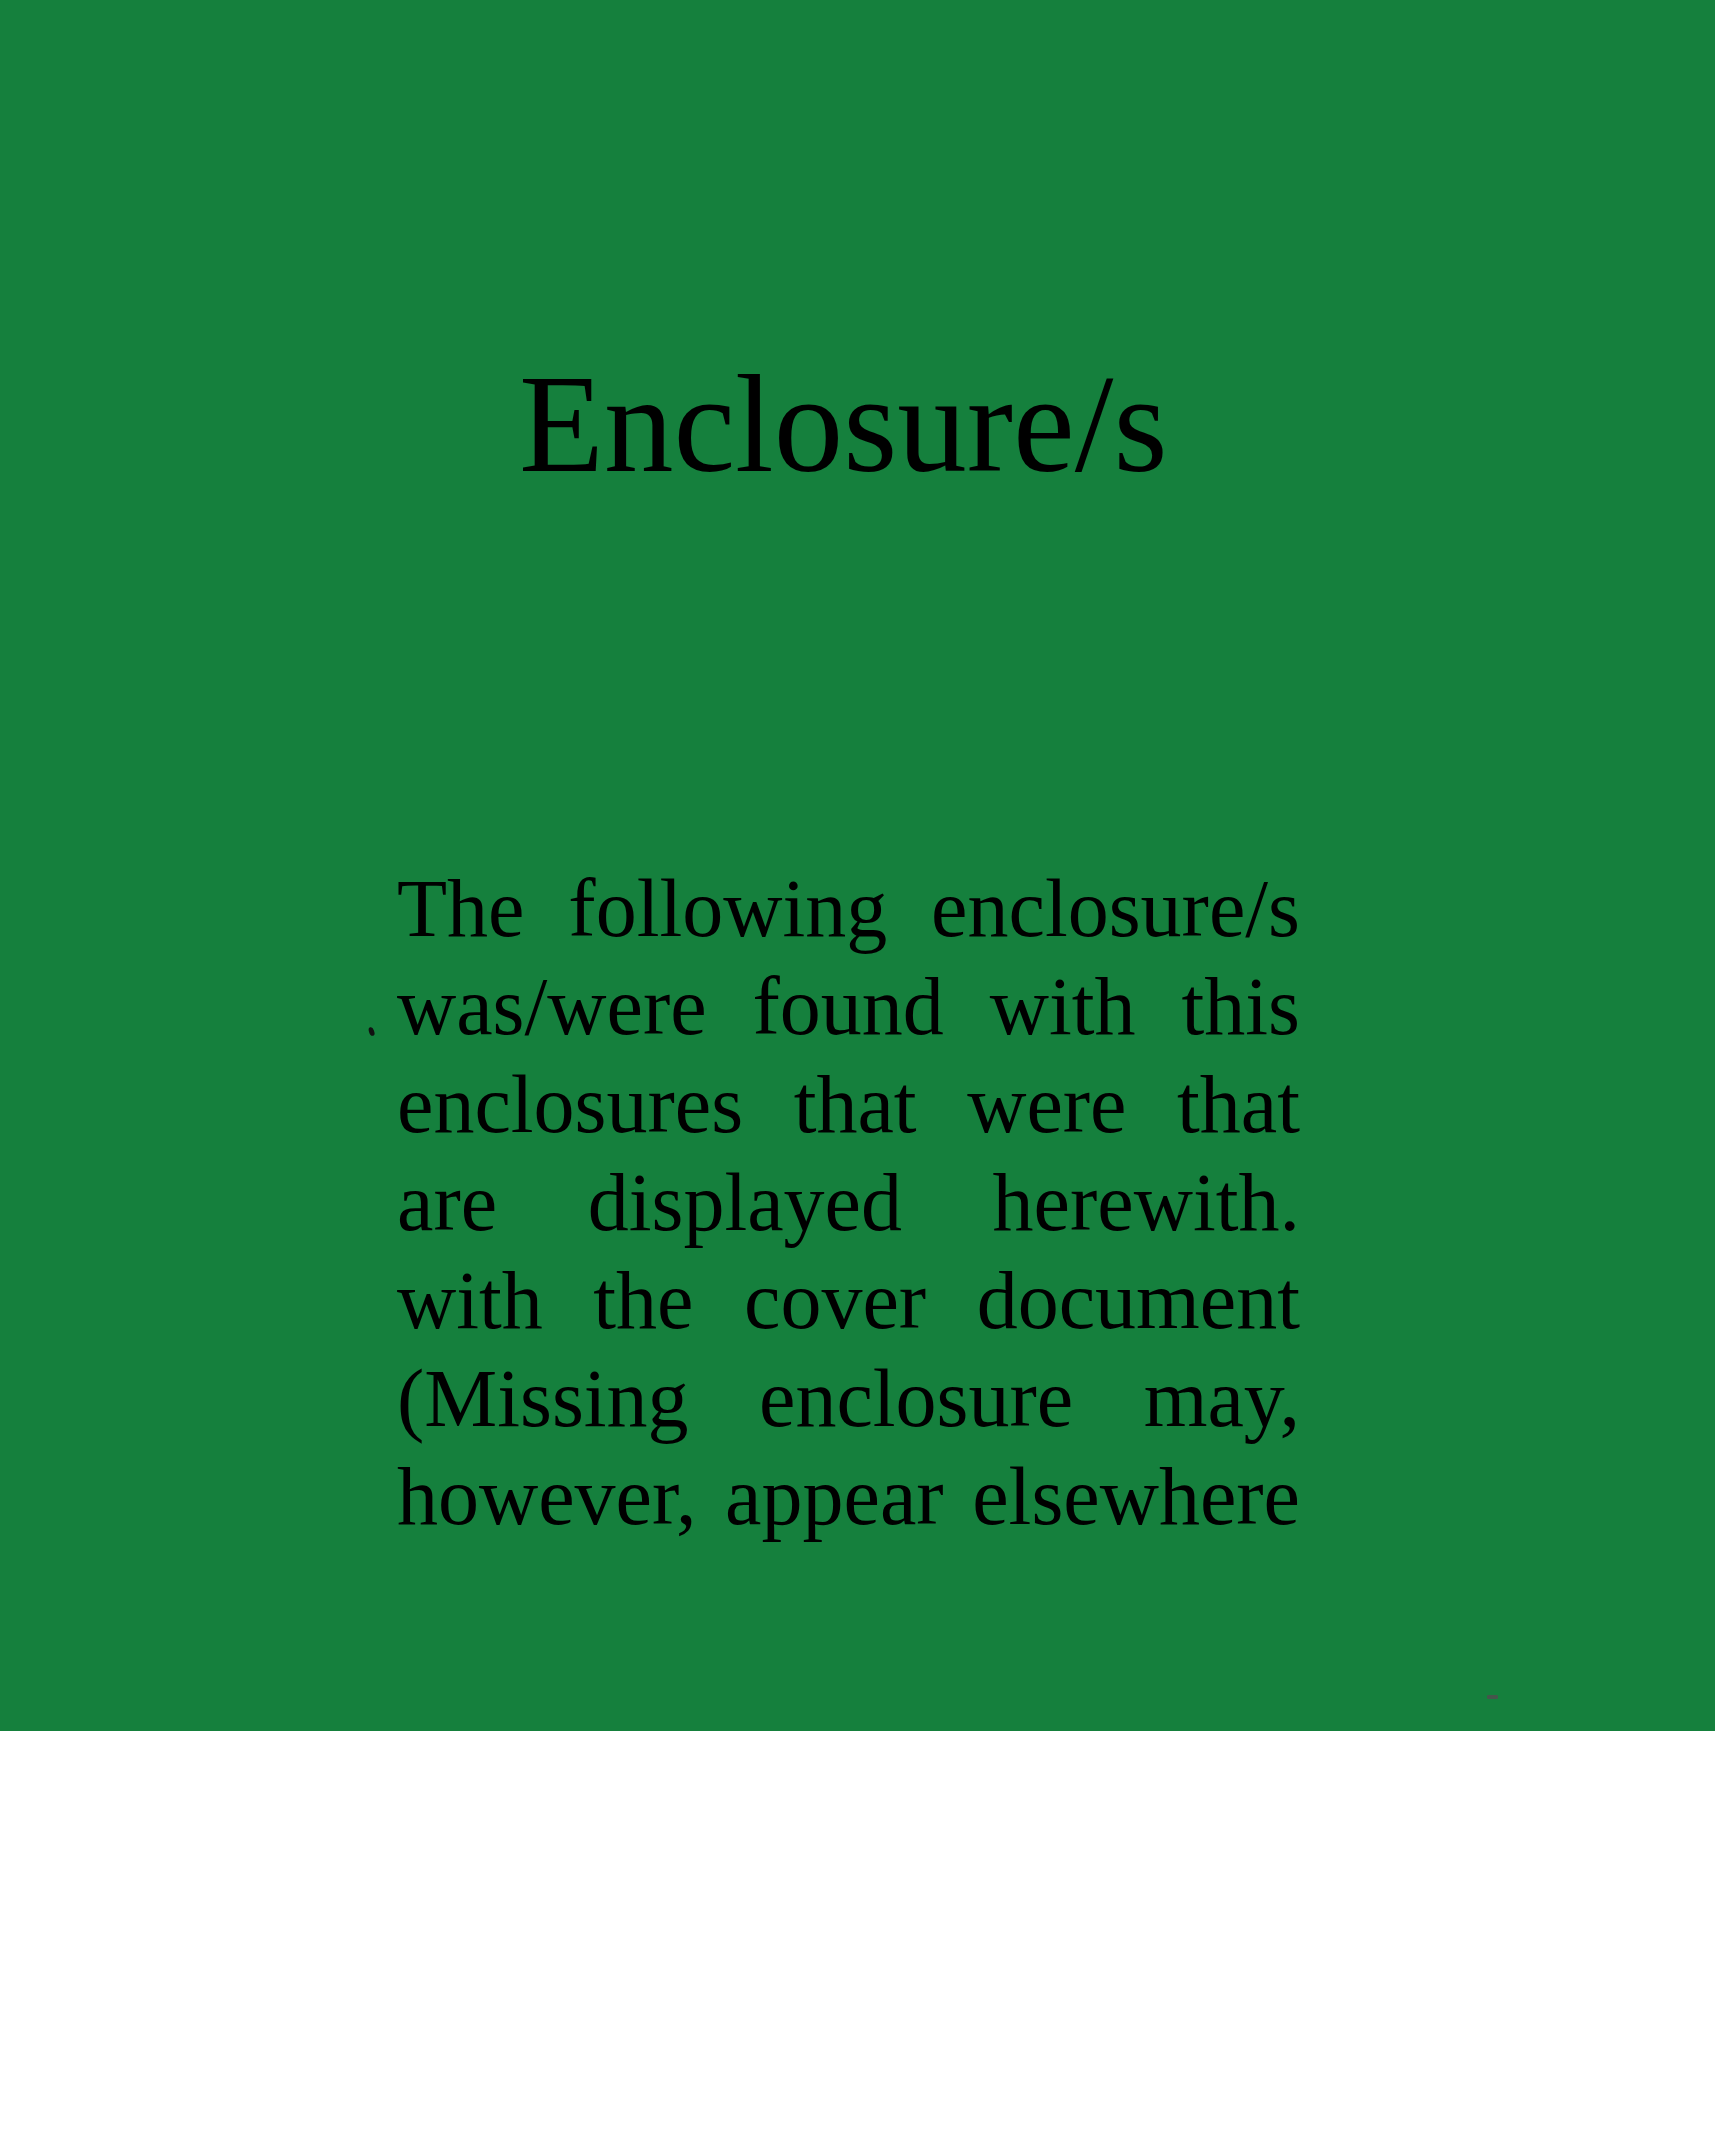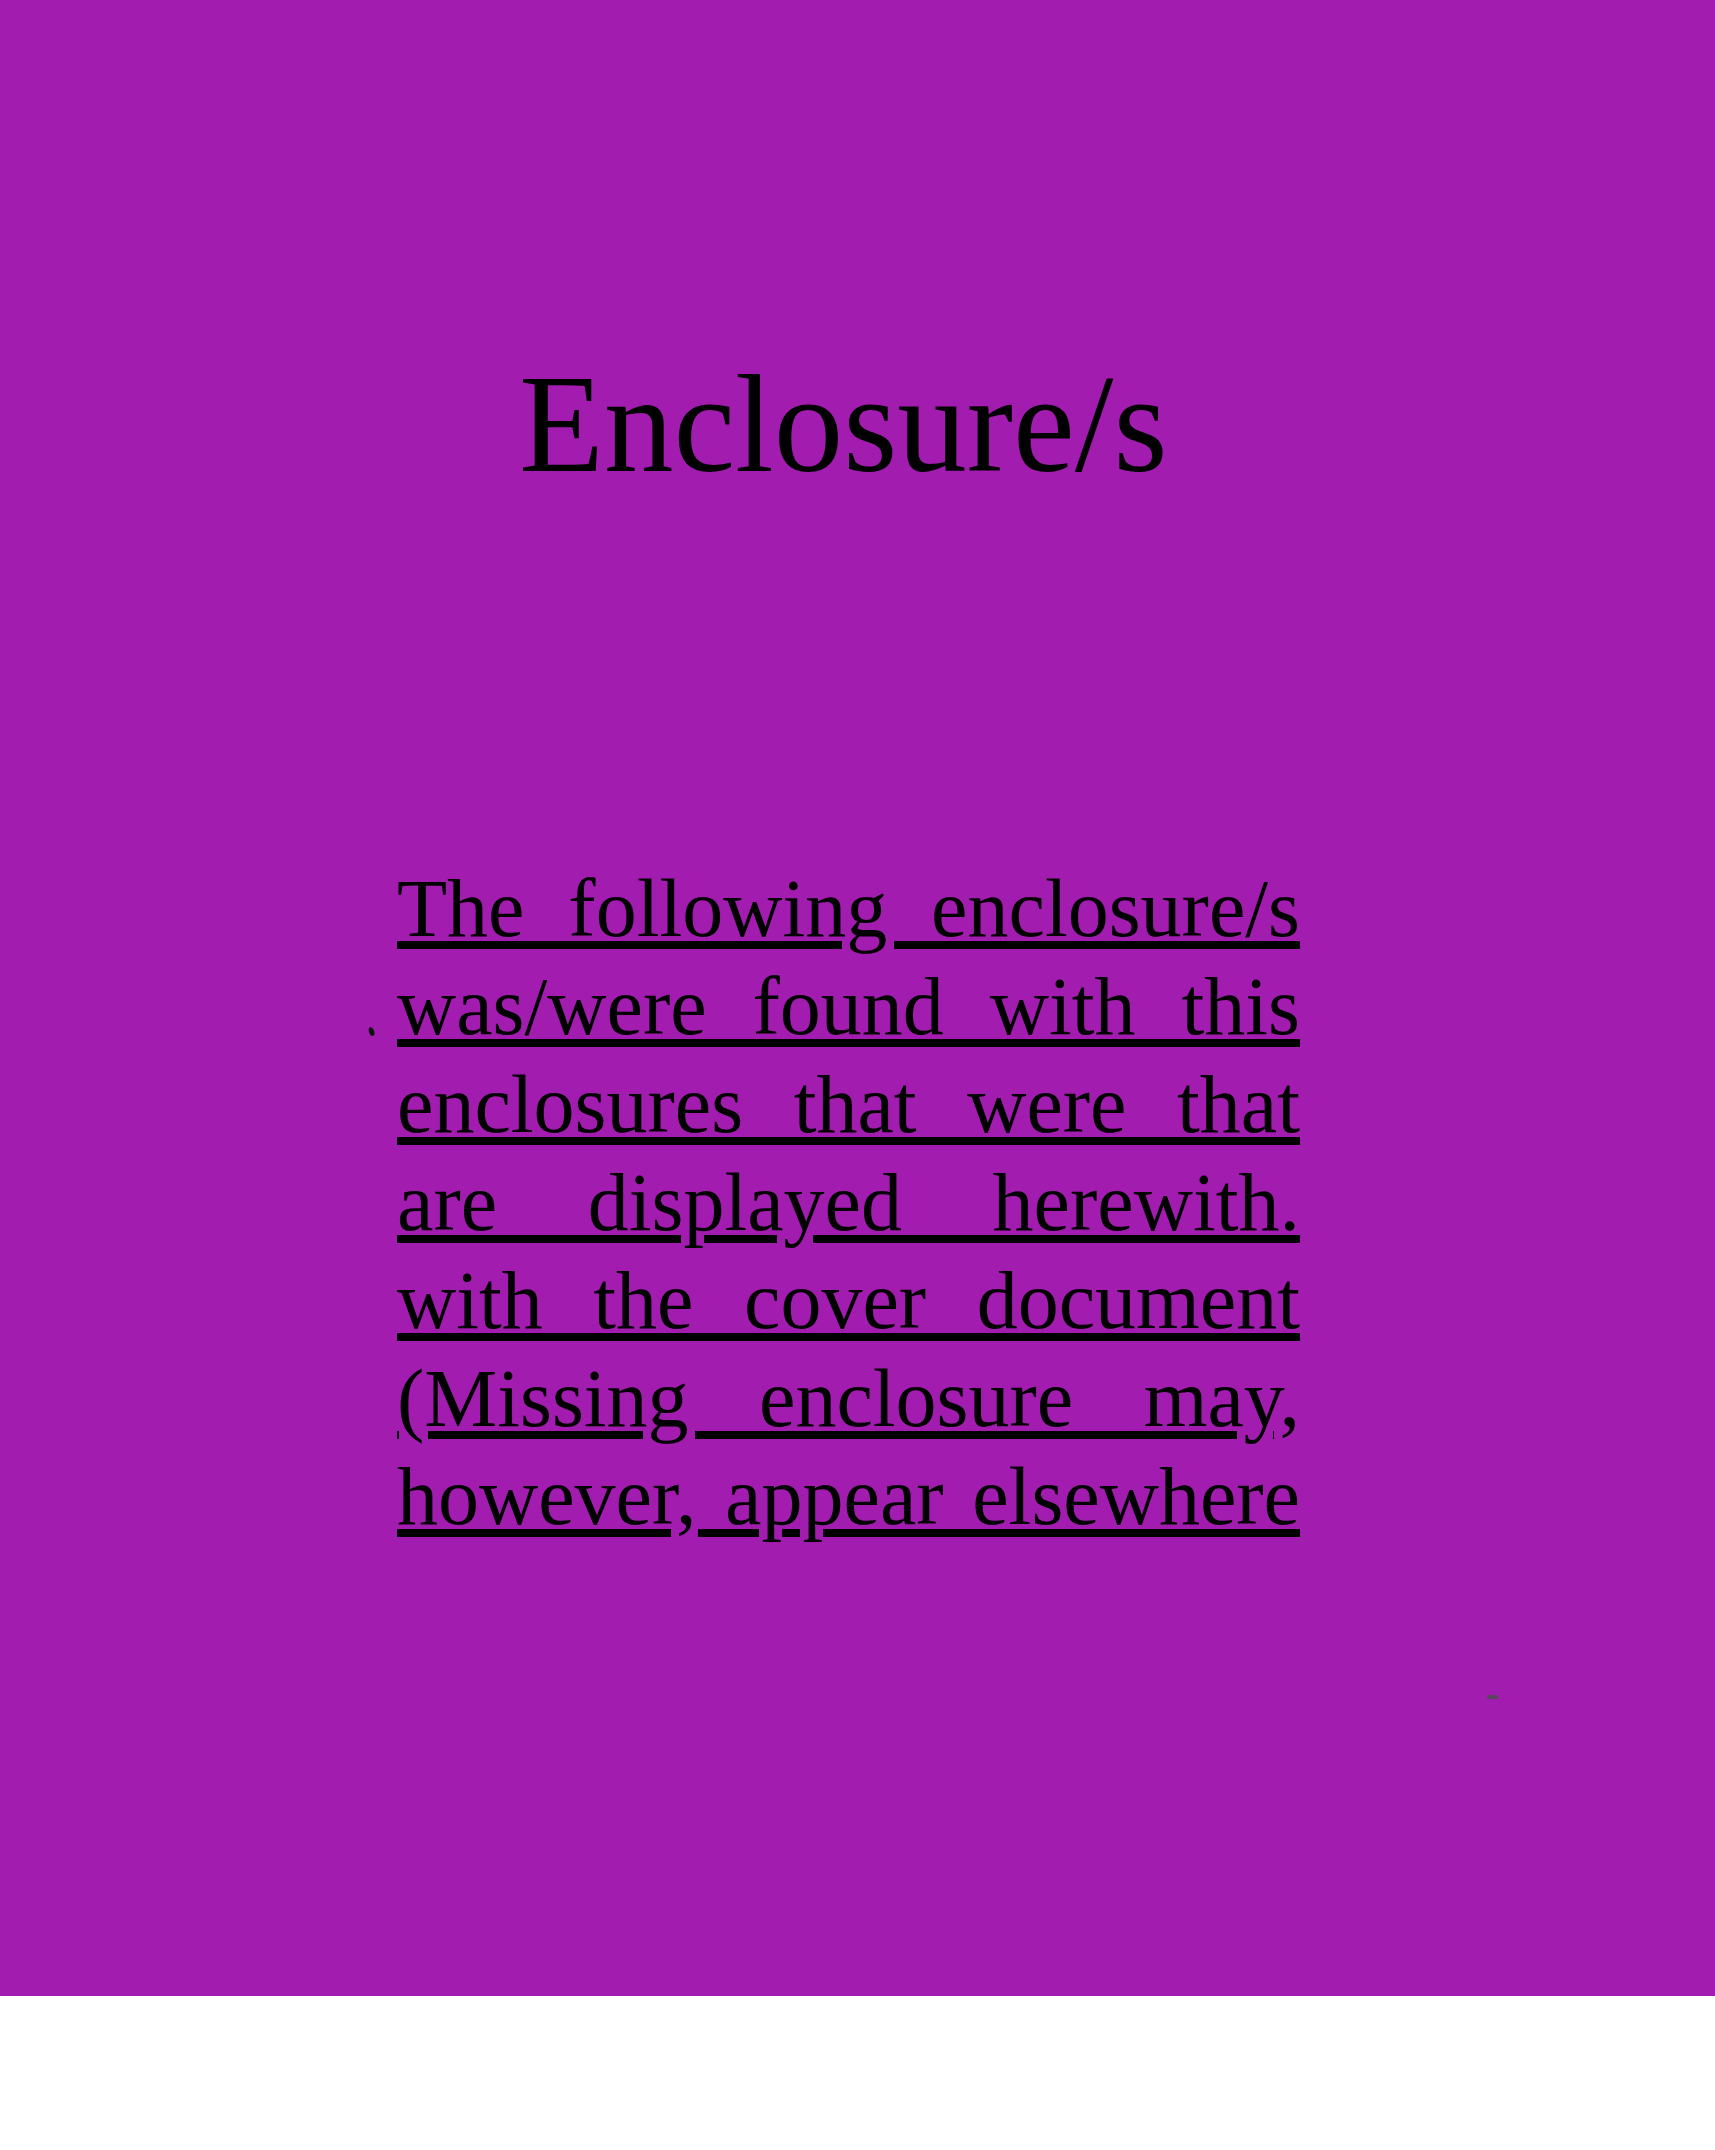--- a/index.html
+++ b/index.html
@@ -3,22 +3,22 @@
 <meta charset="utf-8">
 <style>
   html, body {
     margin: 0;
     padding: 0;
     background: #ffffff;
   }
   .page {
     position: relative;
     width: 1715px;
-    height: 1996px;
-    background: #a21caf;
+    height: 1731px;
+    background: #15803d;
     font-family: "Liberation Serif", "DejaVu Serif", serif;
     color: #000000;
     overflow: hidden;
   }
   .doc-title {
     position: absolute;
     left: 519px;
     top: 355px;
     font-size: 139px;
     line-height: 1;
@@ -27,21 +27,20 @@
     letter-spacing: 0px;
   }
   .notice {
     position: absolute;
     left: 397px;
     top: 860px;
     width: 903px;
     font-size: 82px;
     line-height: 98px;
     color: #000000;
-    text-decoration: underline;
   }
   .jline {
     text-align: justify;
     text-align-last: justify;
     text-justify: inter-word;
   }
   .jline.last {
     text-align: left;
     text-align-last: left;
   }

